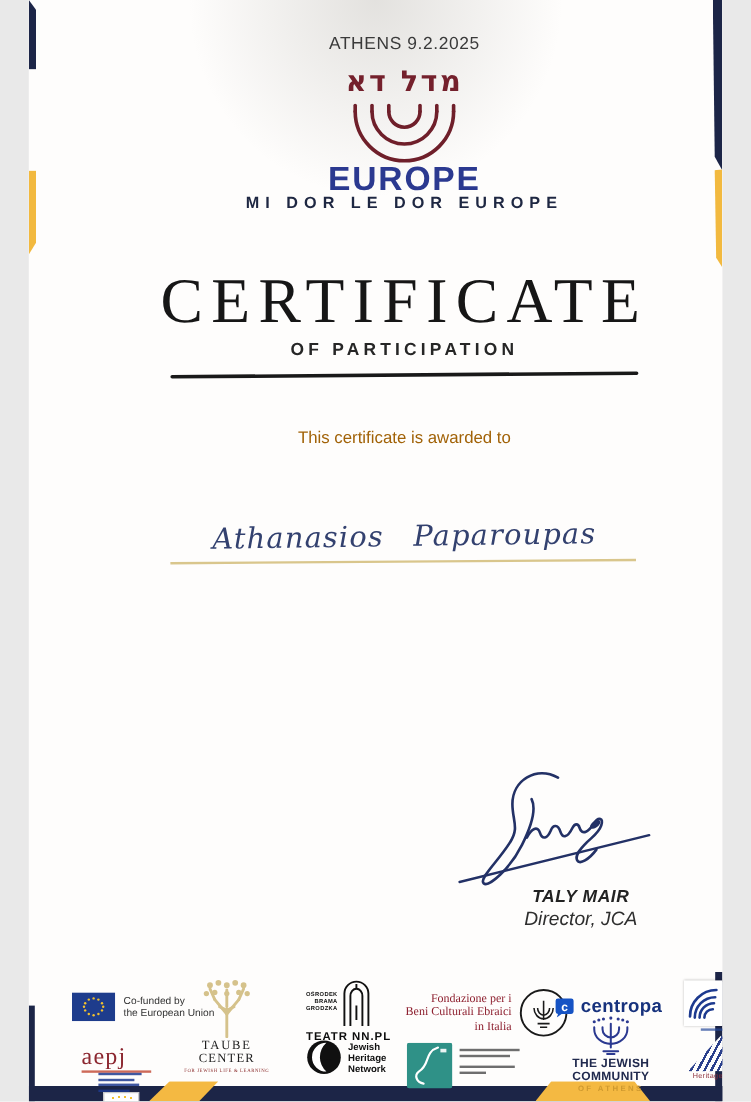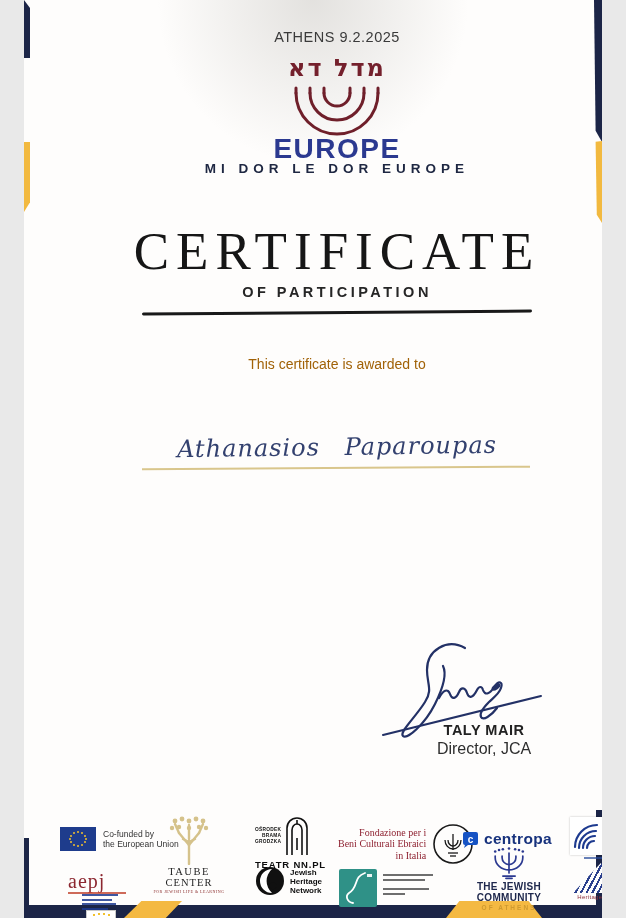--- a/index.html
+++ b/index.html
@@ -43,21 +43,21 @@
   .title-rule { position:absolute; left:118px; top:311px; width:390px; height:3px; background:#191919; border-radius:2px; transform:rotate(-0.45deg); }
 
   
   .award-lead { top:356px; font-size:14px; font-weight:500; color:#a16207; }
   .recipient { top:433px; font-family:"DejaVu Serif", serif; font-style:italic; font-size:24px; color:#33416f; word-spacing:16px; letter-spacing:1px; transform:rotate(-0.8deg); }
   .gold-rule { position:absolute; left:118px; top:467px; width:388px; height:2px; background:#d9c68c; transform:rotate(-0.4deg); }
   .award-desc { top:500px; font-size:15.5px; line-height:24.5px; color:#3d3d3d; font-weight:500; letter-spacing:-0.2px; }
 
   
   .sig-svg { position:absolute; left:345px; top:636px; }
-  .sig-block { position:absolute; left:393px; top:722px; width:134px; text-align:center; }
+  .sig-block { position:absolute; left:393px; top:740px; width:134px; text-align:center;font-style:italic; }
   .sig-name { font-size:14.5px; font-weight:600; color:#222; letter-spacing:0.5px; }
   .sig-title { font-size:16px; color:#2e2e2e; margin-top:2px; }
 
   
   .logo { position:absolute; display:flex; align-items:center; }
   .eu-block { left:36px; top:827px; }
   .eu-text { margin-left:7px; font-size:8.5px; font-weight:400; color:#333; line-height:10px; }
   .taube-tree { position:absolute; left:142px; top:815px; }
   .taube-text { position:absolute; left:122px; top:866px; width:86px; text-align:center; font-family:"Liberation Serif", serif; color:#1f1f1f; }
   .taube-l1 { font-size:10.5px; letter-spacing:1.5px; }

